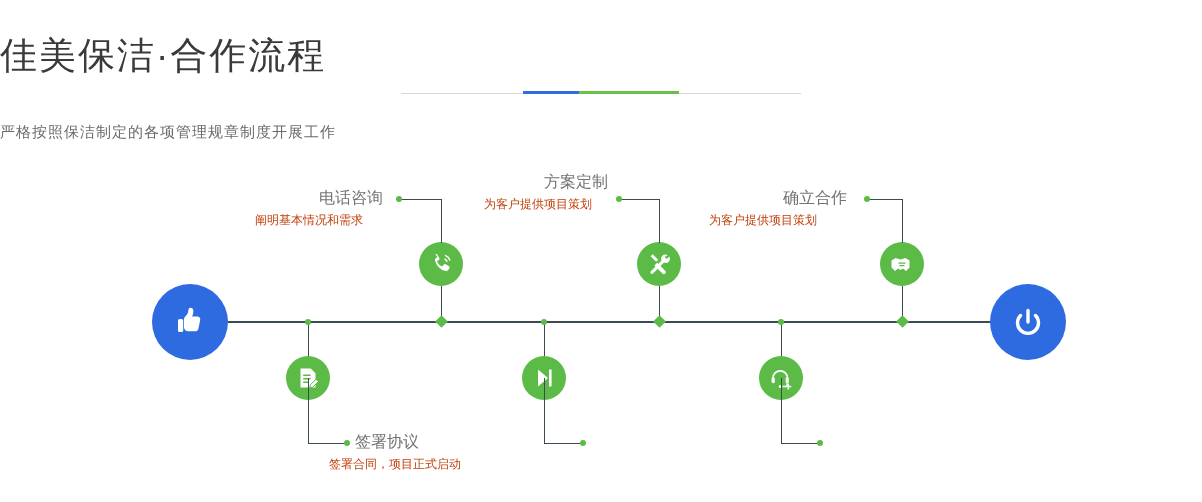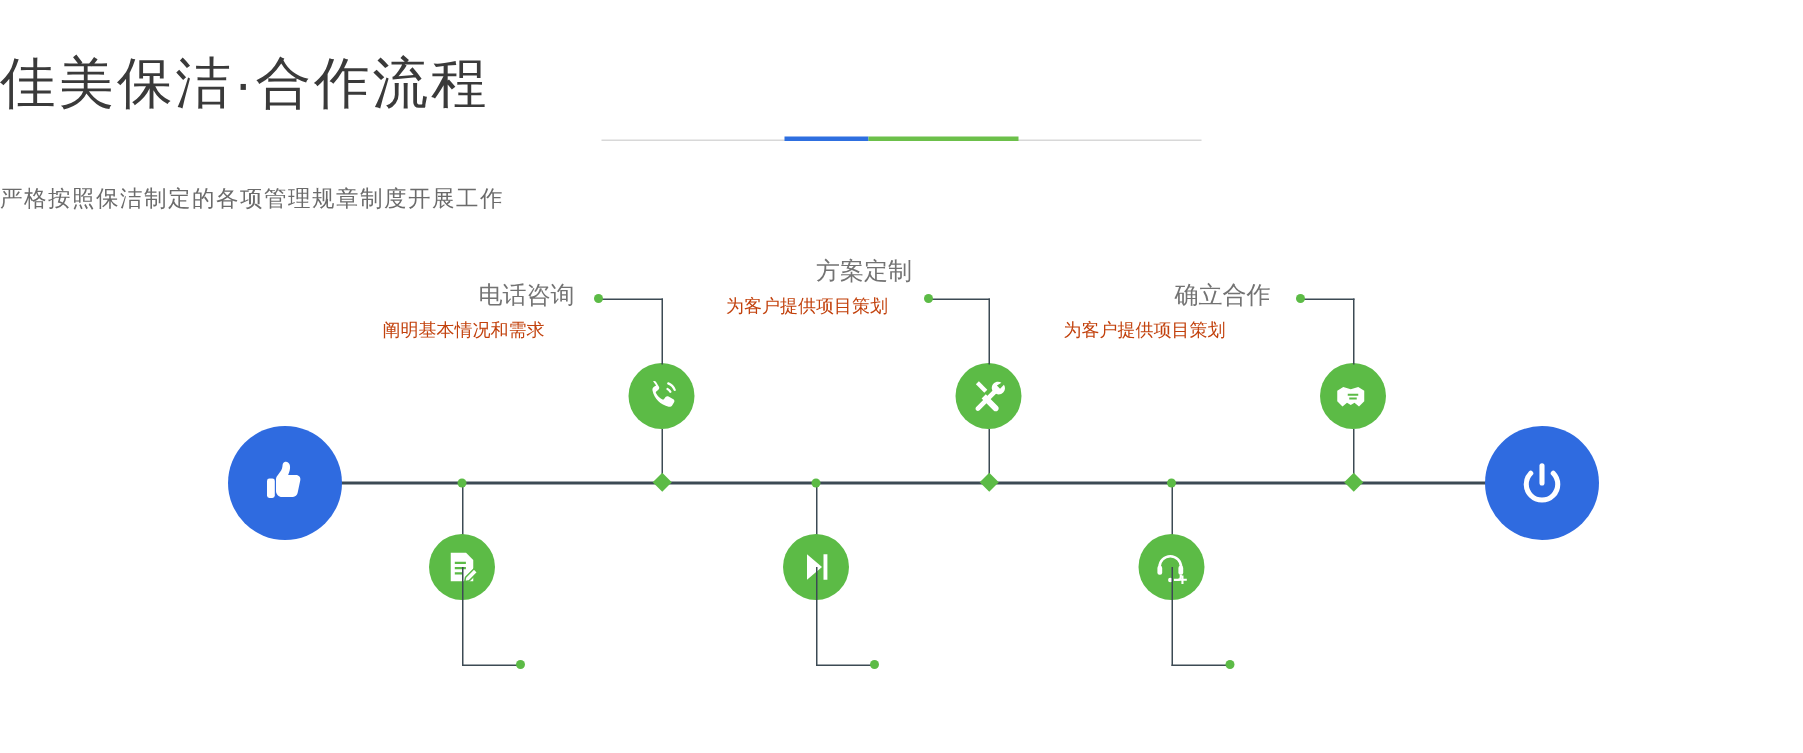--- a/index.html
+++ b/index.html
@@ -212,20 +212,24 @@
       <svg width="26" height="26" viewBox="0 0 26 26">
         <path fill="#ffffff" d="M5.5 3.5h10.2l4.8 4.8v14.2H5.5z"></path>
         <path fill="#5cbb46" d="M8.2 9.5h7.4v1.5H8.2zM8.2 13h7.4v1.5H8.2zM8.2 16.5h5v1.5h-5z"></path>
         <path fill="#ffffff" stroke="#5cbb46" stroke-width="1" d="M15.4 19.8l5.6-5.6 2.4 2.4-5.6 5.6-3 .6z"></path>
       </svg>
     </span>
   </div>
   <div class="leader" style="left:308px; top:378px; width:1px; height:66px;"></div>
   <div class="leader" style="left:308px; top:443px; width:38px; height:1px;"></div>
   <div class="dot" style="left:344px; top:440px;"></div>
+  <div class="label below" style="left:355px; top:432px; text-align:left;">
+    <div class="lab-title">签署协议</div>
+    <div class="lab-desc" style="margin-left:-26px;">签署合同，项目正式启动</div>
+  </div>
 
   <div class="vline" style="left:659px; top:286px; height:36px;"></div>
   <div class="diamond" style="left:655px; top:317px;"></div>
   <div class="node" style="left:637px; top:242px;">
     <span>
       <svg width="26" height="26" viewBox="0 0 26 26">
         <path fill="#ffffff" d="M4.6 5.2l2-2 5.6 5.6-2 2z"></path>
         <path fill="#ffffff" d="M11.2 11.8l8 8c.8.8.8 2 0 2.8s-2 .8-2.8 0l-8-8z"></path>
         <path fill="#ffffff" d="M21.6 4.2c-1.6-1.1-3.8-.9-5.2.5-1.3 1.3-1.6 3.2-.8 4.8L4.8 20.3c-.6.6-.6 1.6 0 2.2s1.6.6 2.2 0L18 11.5c1.6.8 3.5.5 4.8-.8 1.4-1.4 1.6-3.6.5-5.2l-2.6 2.6-2.1-2.1z"></path>
       </svg>

